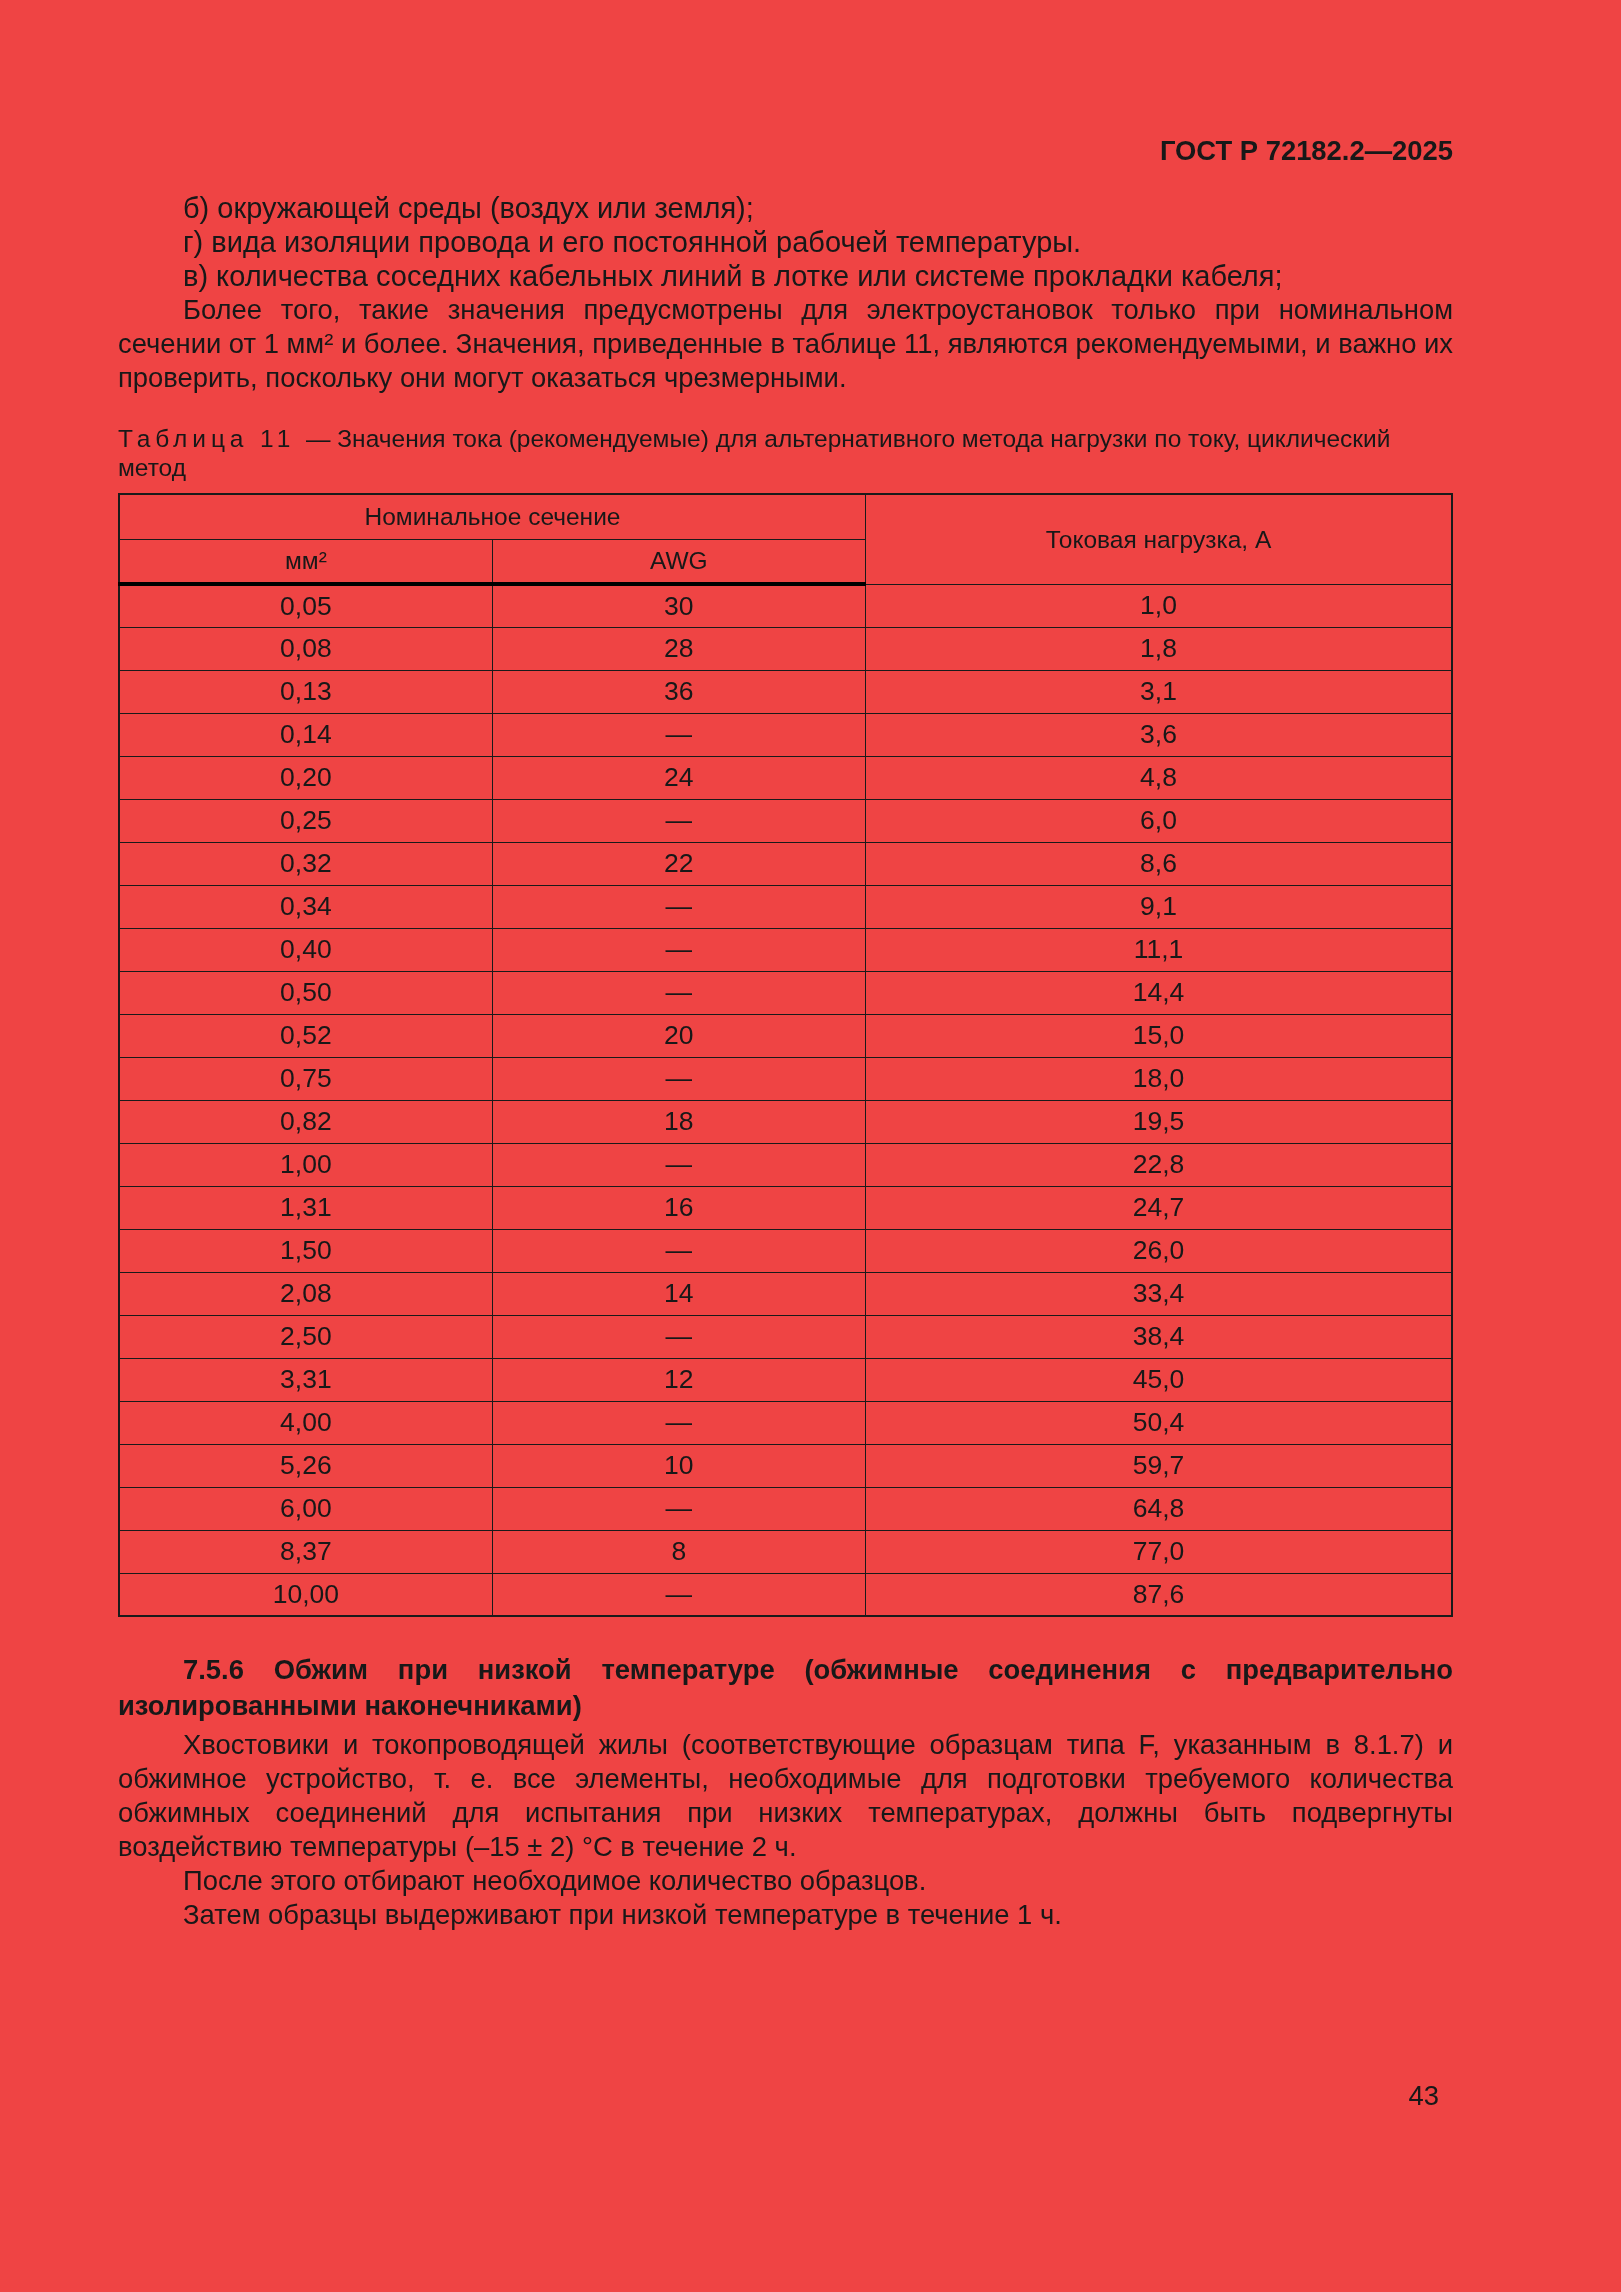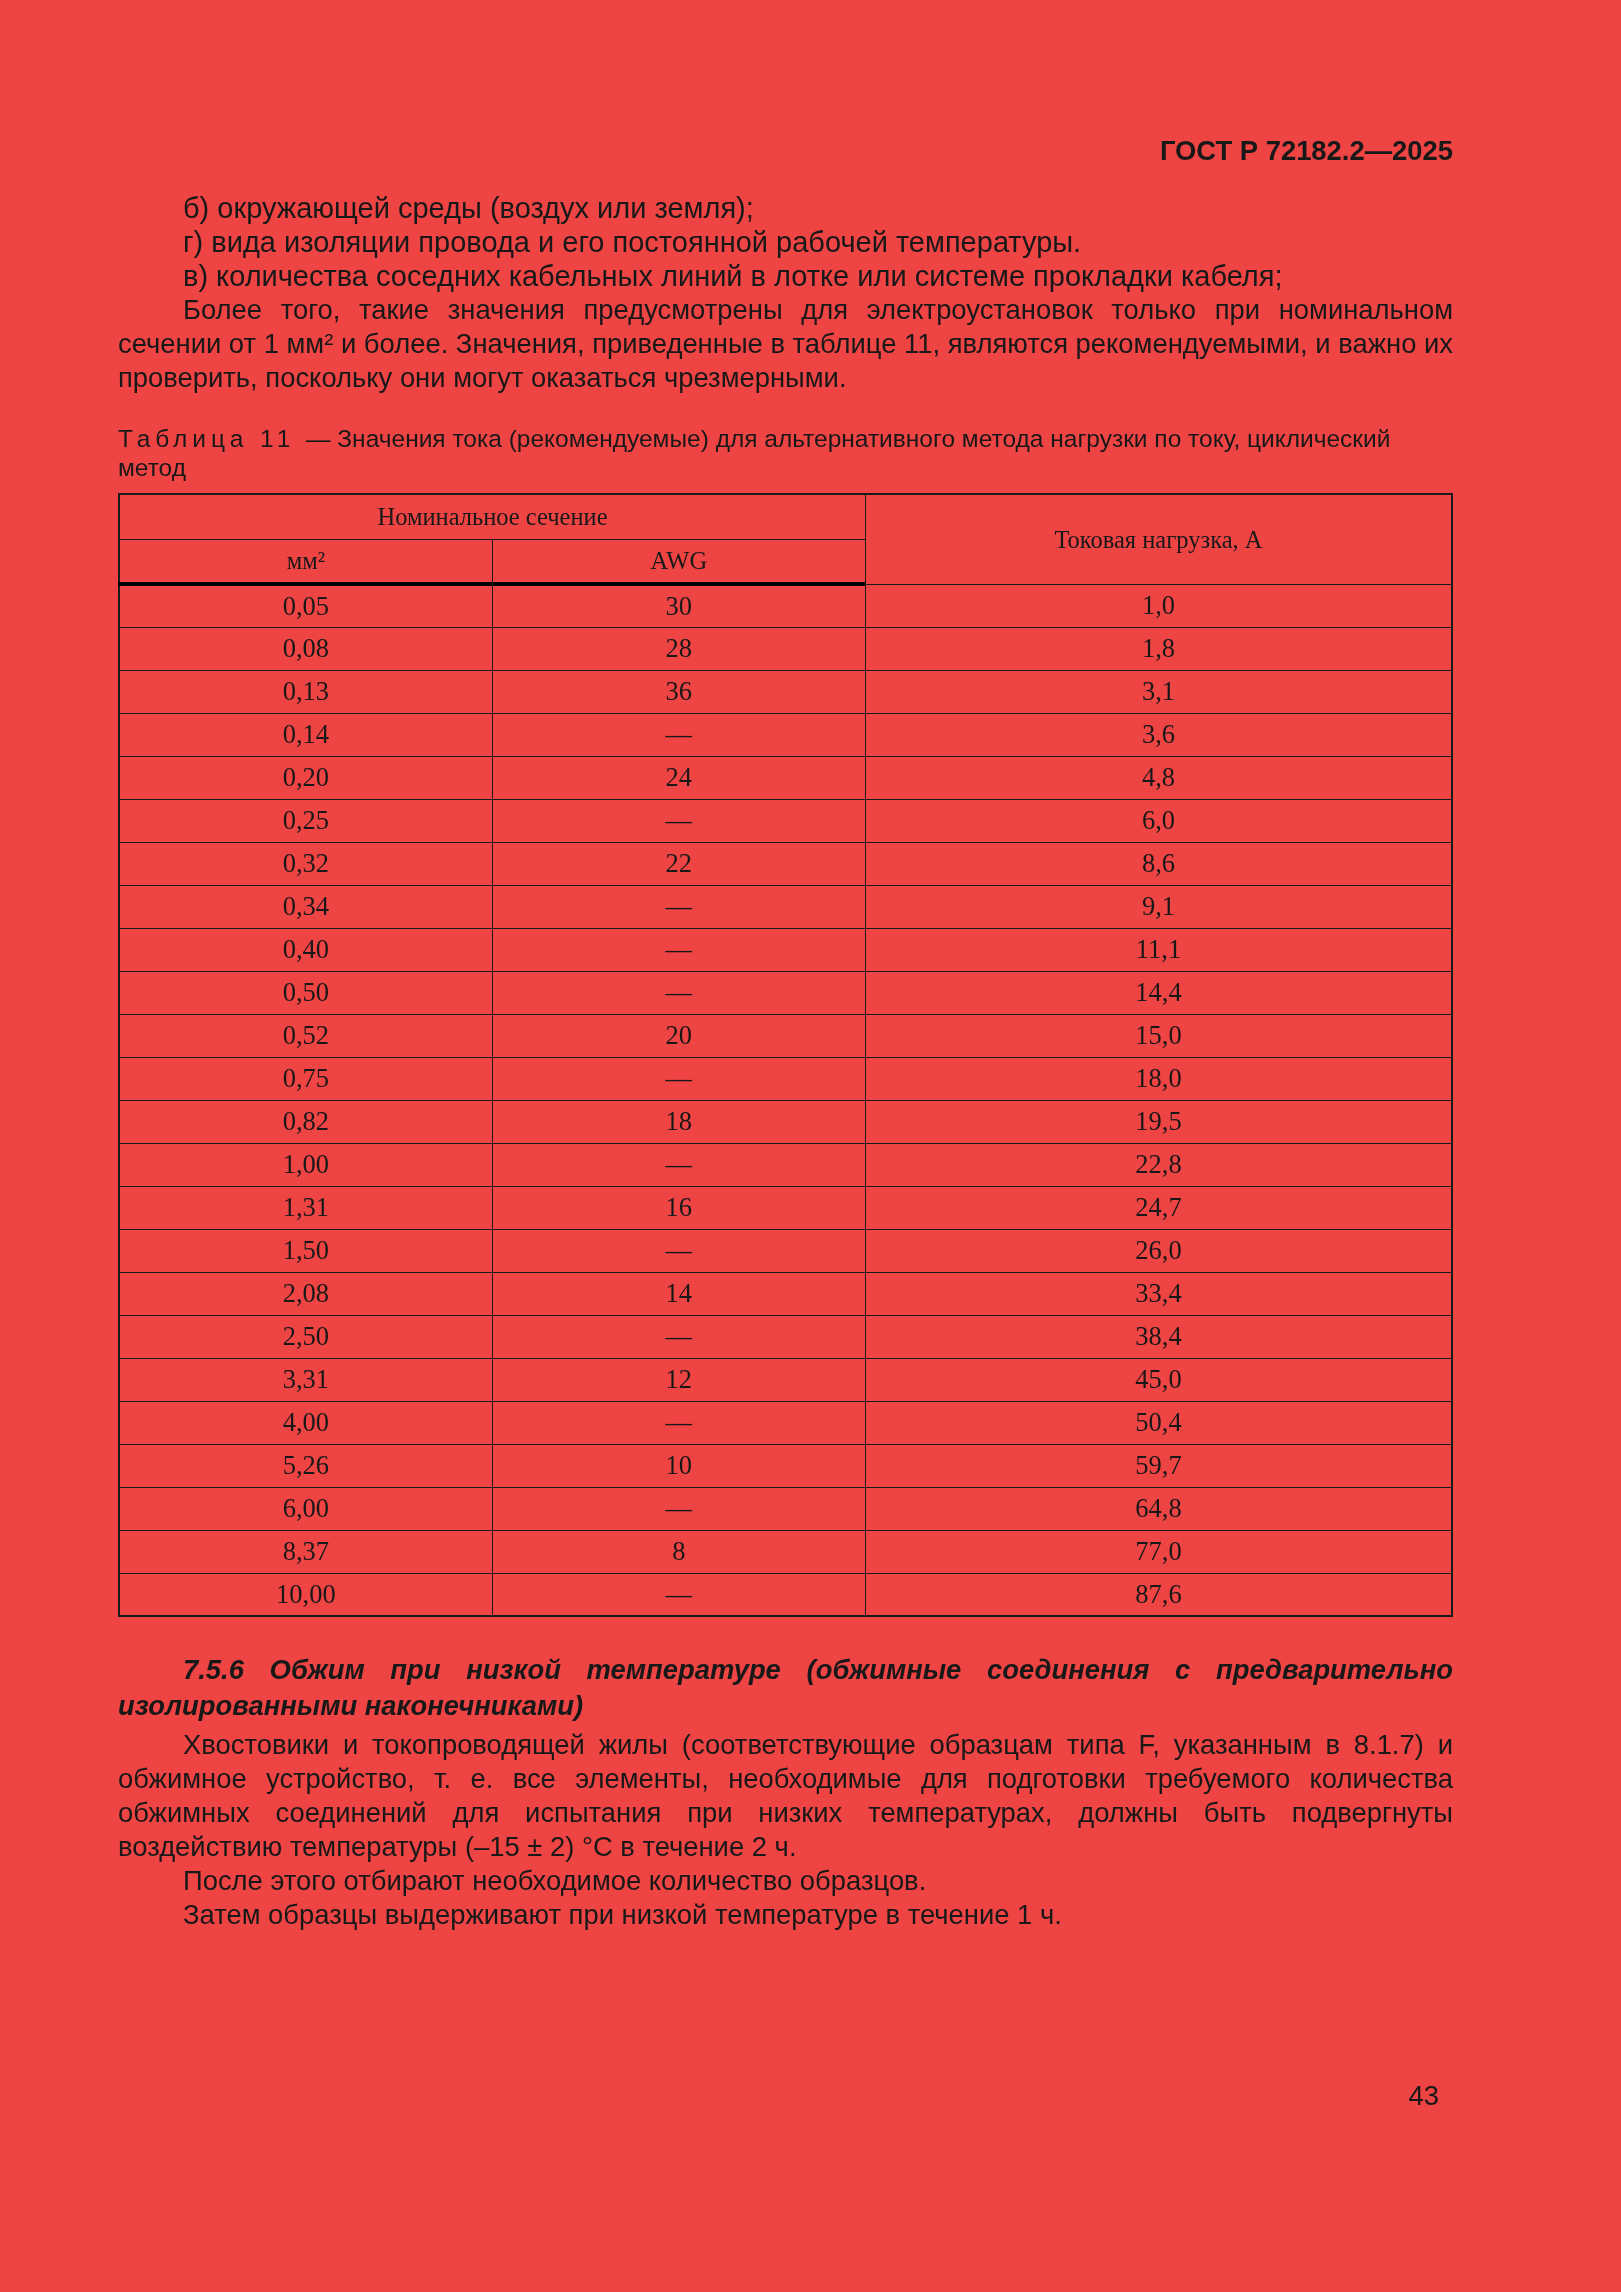--- a/index.html
+++ b/index.html
@@ -44,21 +44,20 @@
   }
   .table-caption .cap-label {
     letter-spacing: 4.9px;
     margin-right: 3.9px;
   }
   table.data-table {
     width: 100%;
     border-collapse: collapse;
     margin-top: 11.8px;
     border: 2px solid #1a1a1a;
-    font-family: Liberation Serif, serif;
   }
   table.data-table th,
   table.data-table td {
     border: 1px solid #1a1a1a;
     text-align: center;
     vertical-align: middle;
     font-weight: normal;
   }
   table.data-table thead th {
     font-size: 24.5px;
@@ -73,21 +72,20 @@
     height: 43px;
     padding: 2px 9.8px;
   }
   .section-heading {
     margin-top: 35px;
     font-size: 27.4px;
     line-height: 36px;
     font-weight: bold;
     text-indent: 65px;
     text-align: justify;
-    font-style: italic;
   }
   .section-heading + p.para { margin-top: 3.9px; }
   .page-number {
     position: absolute;
     right: 182px;
     top: 2080px;
     font-size: 27.4px;
   }
 </style>
 </head>

